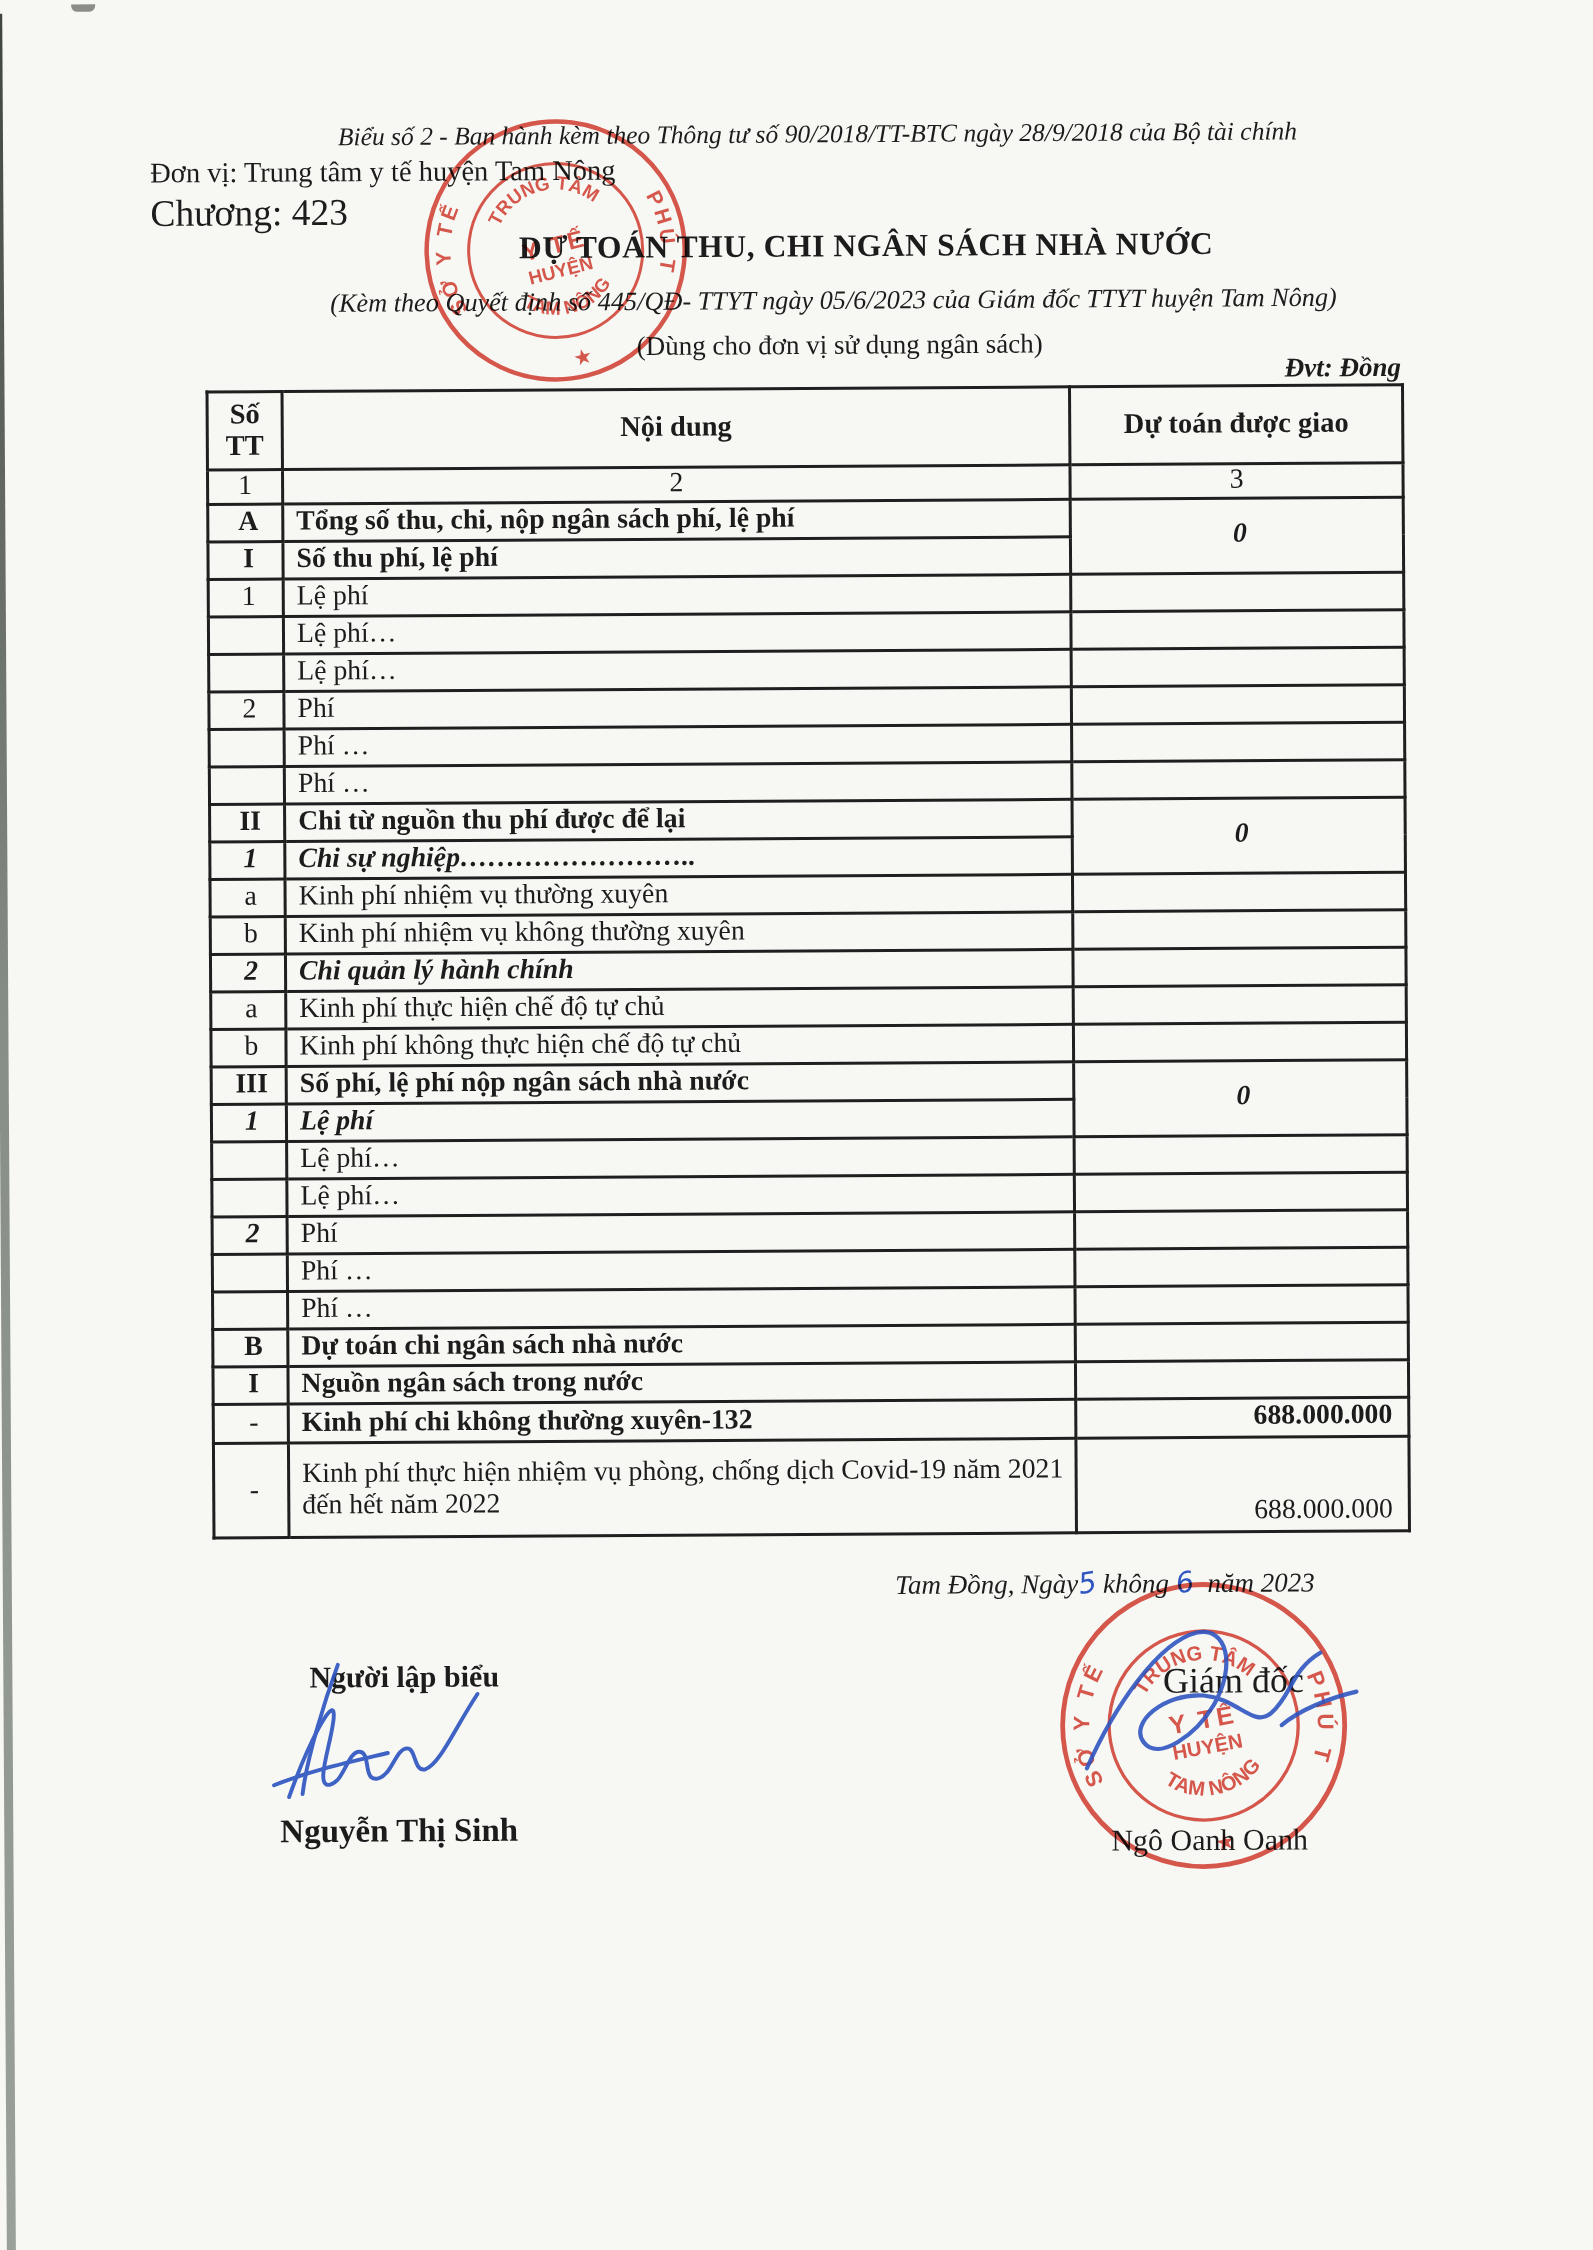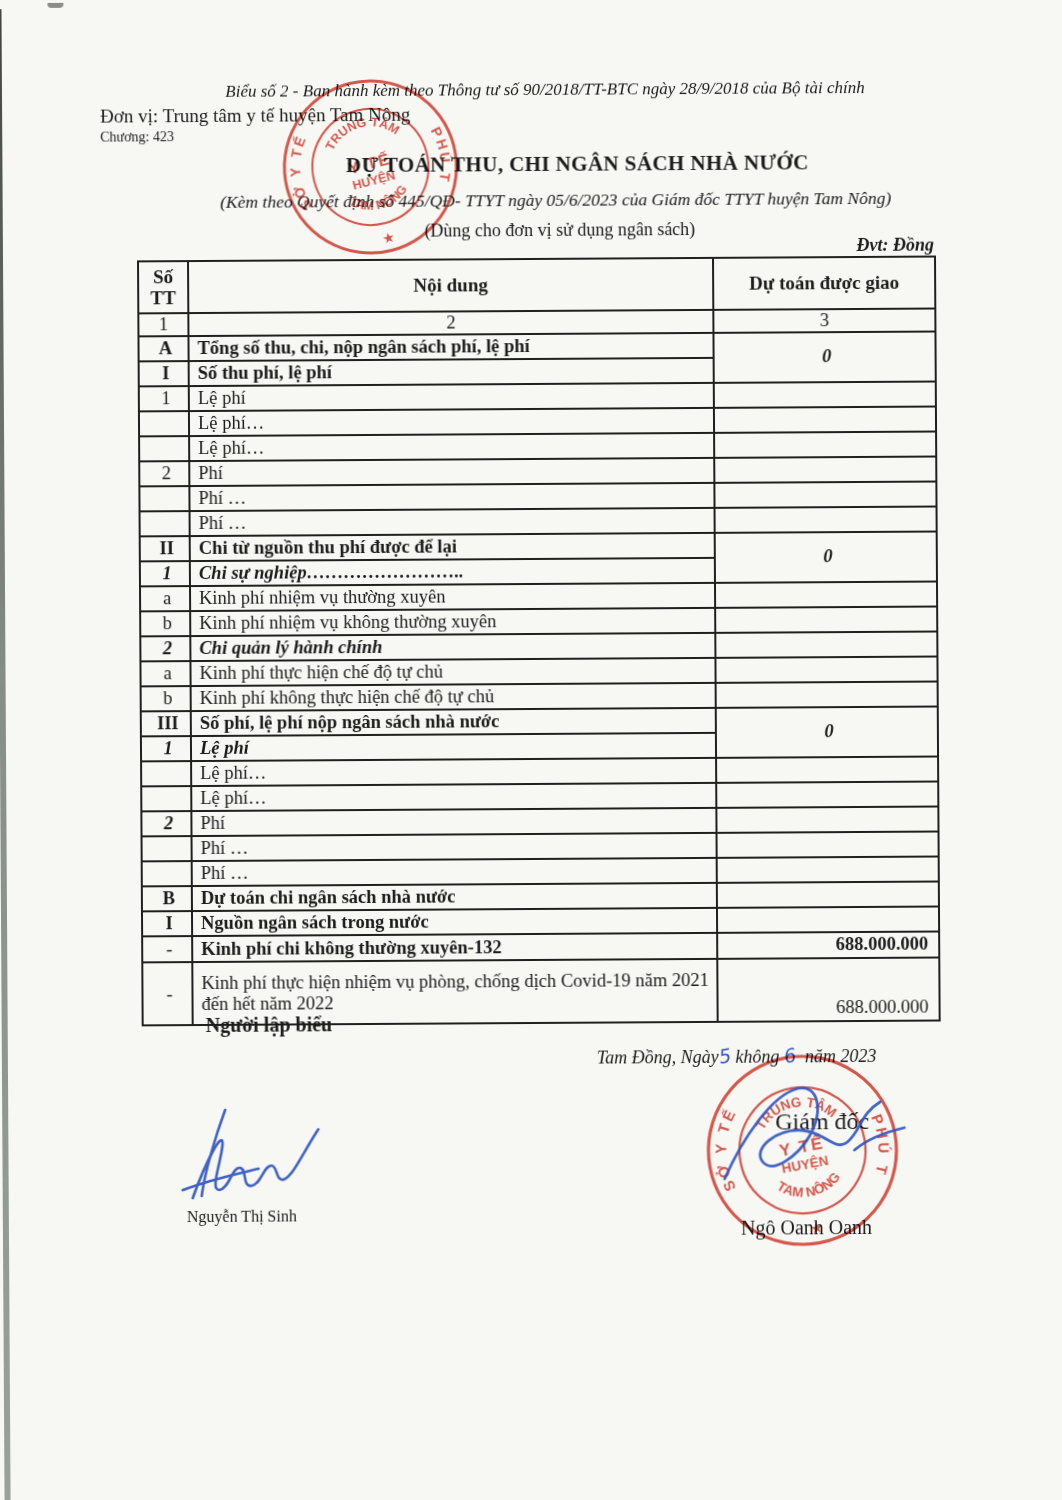--- a/index.html
+++ b/index.html
@@ -13,21 +13,21 @@
   .edge-strip{position:absolute;left:0;top:6px;width:6px;height:1494px;
     background:linear-gradient(180deg,#41453f,#878d87 45%,#9aa09a);}
   .corner-mark{position:absolute;left:52px;top:0;width:16px;height:5px;background:#8a8d88;border-radius:0 0 4px 4px;}
 
   .abs{position:absolute;}
   .b{font-weight:bold;}
   .bi{font-weight:bold;font-style:italic;}
 
   .form-note{left:0;top:80px;width:1062px;text-align:center;padding-left:18px;font-size:17px;font-style:italic;}
   .unit-line{left:104px;top:103px;font-size:19px;}
-  .chapter-line{left:104px;top:127px;font-size:14px;}
+  .chapter-line{left:104px;top:127px;font-size:25px;}
   .doc-title{left:0;top:152px;width:1062px;text-align:center;padding-left:50px;font-size:21px;font-weight:bold;letter-spacing:.4px;}
   .doc-subtitle{left:0;top:190px;width:1062px;text-align:center;padding-left:28px;font-size:17.5px;font-style:italic;}
   .usage-note{left:0;top:220px;width:1062px;text-align:center;padding-left:32px;font-size:18px;}
   .dvt{left:0;top:237px;width:937px;text-align:right;font-size:18px;font-style:italic;font-weight:bold;}
 
   table.budget{position:absolute;left:140px;top:258px;width:797px;border-collapse:collapse;table-layout:fixed;}
   table.budget th, table.budget td{
     border:2px solid #1f1f1f;
     font-size:18.5px;line-height:1.12;
     padding:1px 4px 1px 8px;vertical-align:middle;
@@ -38,23 +38,23 @@
   tr.r-nums{height:22px;}
   tr.r-nums td{text-align:center;padding:0;}
   table.budget tbody tr{height:25px;}
   table.budget tbody tr.r-tall{height:63px;}
   td.c-stt{text-align:center;padding:0 2px;}
   td.c-val{text-align:center;padding:0 4px;}
   td.c-val.num{text-align:right;padding-right:10px;vertical-align:bottom;padding-bottom:3px;}
 
   .place-date{left:595px;top:1046px;font-size:18px;font-style:italic;white-space:nowrap;}
   .hand{color:#2f55c0;font-family:"DejaVu Sans",sans-serif;font-style:italic;display:inline-block;transform:rotate(-9deg);font-size:19px;}
-  .sig-title-left{left:204px;top:1012px;font-size:20px;font-weight:bold;}
+  .sig-title-left{left:204px;top:1106px;font-size:20px;font-weight:bold;}
   .sig-title-right{left:773px;top:1110px;font-size:24px;font-weight:normal;}
-  .sig-name-left{left:184px;top:1206px;font-size:16px;font-weight:normal;}
+  .sig-name-left{left:184px;top:1206px;font-size:22px;font-weight:bold;}
   .sig-name-right{left:738px;top:1218px;font-size:20px;font-weight:normal;}
 
   svg.stamp{position:absolute;mix-blend-mode:multiply;opacity:.85;}
   svg.stamp text{font-family:"Liberation Sans","DejaVu Sans",sans-serif;font-weight:bold;fill:#cf3a2c;}
   .stamp-top{left:274px;top:66px;}
   .stamp-bottom{left:690px;top:1042px;}
   svg.signature{position:absolute;z-index:6;}
   .sig-left{left:176px;top:1096px;}
   .sig-right{left:706px;top:1076px;}
 </style>

